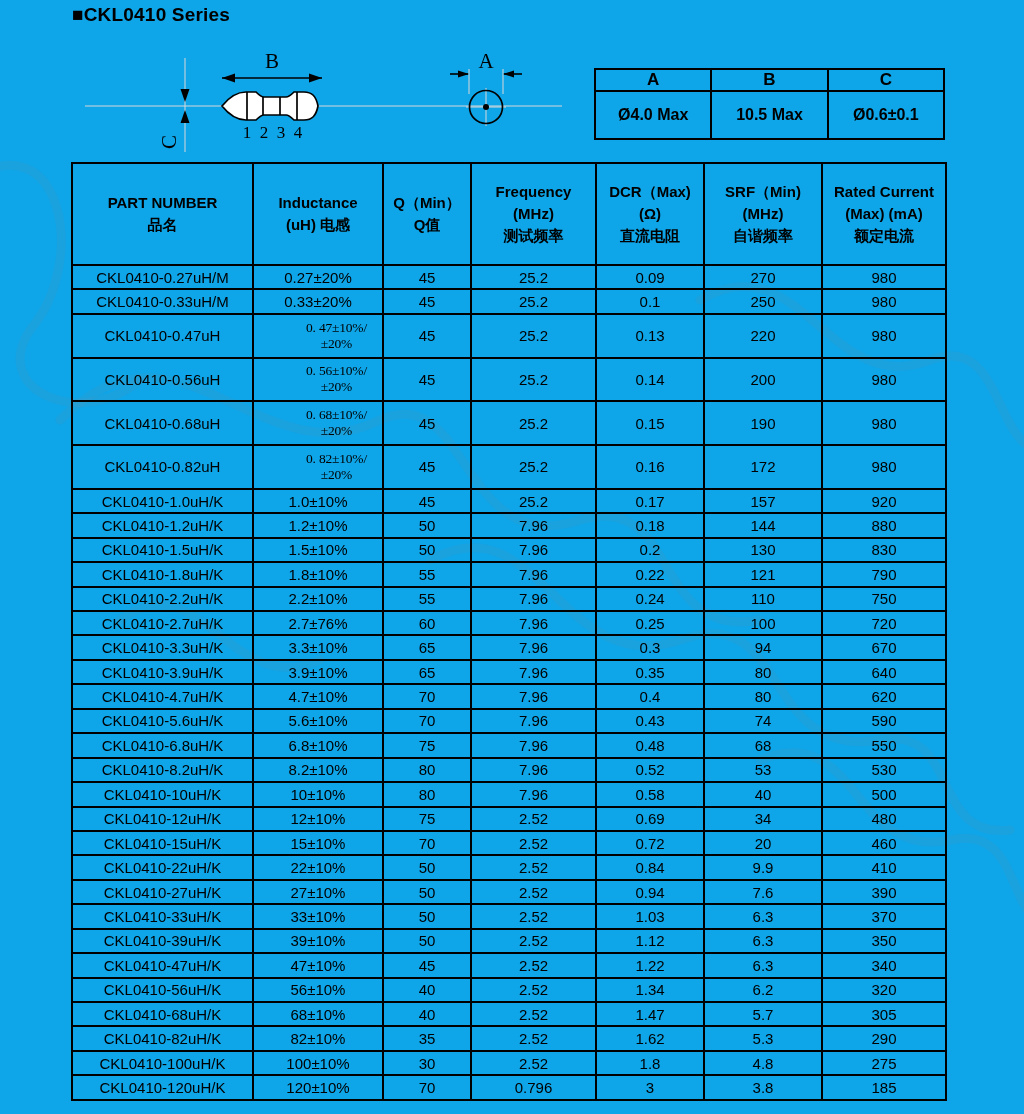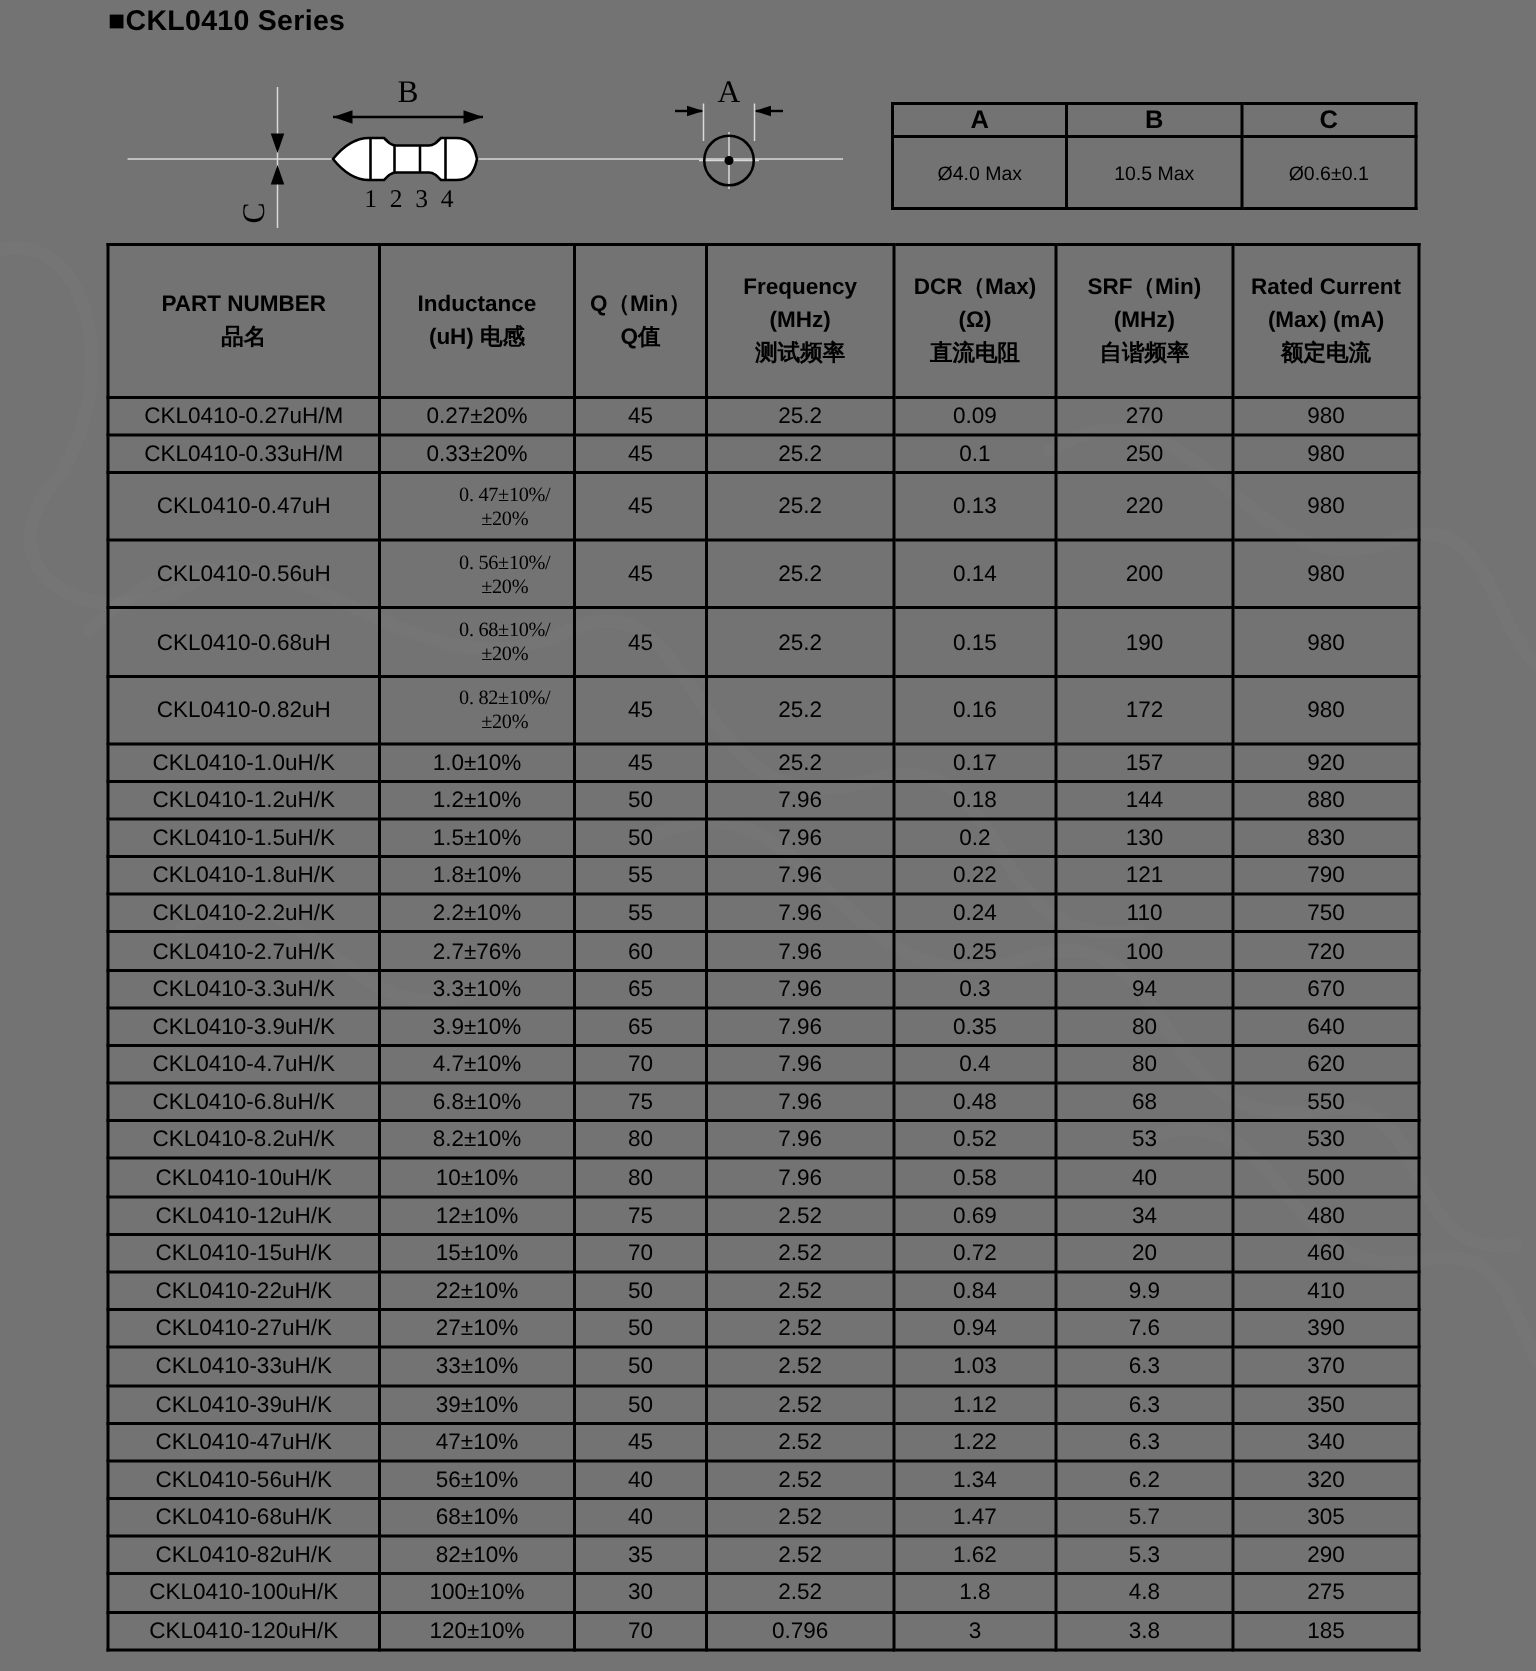--- a/index.html
+++ b/index.html
@@ -1,17 +1,17 @@
 <!DOCTYPE html>
 <html><head>
 <meta charset="utf-8">
 <style>
   html,body{margin:0;padding:0;background:#fff;}
   #page{
-    position:relative;width:1024px;height:1114px;background:#737373;overflow:hidden;
+    position:relative;width:1024px;height:1114px;background:#0ea5e9;overflow:hidden;
     font-family:"Liberation Sans",sans-serif;color:#000;
   }
   
   #title{
     position:absolute;left:72px;top:4px;font-size:19px;font-weight:bold;
     letter-spacing:.2px;
   }
   
   #watermark{position:absolute;left:0;top:0;pointer-events:none;}
   
@@ -20,21 +20,21 @@
   .pinnum{font-family:"Liberation Serif",serif;font-size:17px;}
   
   #dim-table{
     position:absolute;left:594px;top:68px;width:351px;height:72px;
     border-collapse:collapse;table-layout:fixed;
   }
   #dim-table th,#dim-table td{
     border:2px solid #000;text-align:center;vertical-align:middle;padding:0;
   }
   #dim-table th{font-size:17px;font-weight:bold;}
-  #dim-table td{font-size:13px;}
+  #dim-table td{font-size:16px;font-weight:bold;}
   
   #spec-table{
     position:absolute;left:71px;top:162px;width:874px;height:939px;
     border-collapse:collapse;table-layout:fixed;
   }
   #spec-table th,#spec-table td{
     border:2px solid #000;text-align:center;vertical-align:middle;padding:0 2px;
   }
   #spec-table thead tr{height:102px;margin-top:35px;}
   #spec-table th{font-size:15px;font-weight:bold;line-height:1.45;}
@@ -308,20 +308,29 @@
         <tr>
           <td>CKL0410-4.7uH/K</td>
           <td>4.7±10%</td>
           <td>70</td>
           <td>7.96</td>
           <td>0.4</td>
           <td>80</td>
           <td>620</td>
         </tr>
         <tr>
+          <td>CKL0410-5.6uH/K</td>
+          <td>5.6±10%</td>
+          <td>70</td>
+          <td>7.96</td>
+          <td>0.43</td>
+          <td>74</td>
+          <td>590</td>
+        </tr>
+        <tr>
           <td>CKL0410-6.8uH/K</td>
           <td>6.8±10%</td>
           <td>75</td>
           <td>7.96</td>
           <td>0.48</td>
           <td>68</td>
           <td>550</td>
         </tr>
         <tr>
           <td>CKL0410-8.2uH/K</td>

